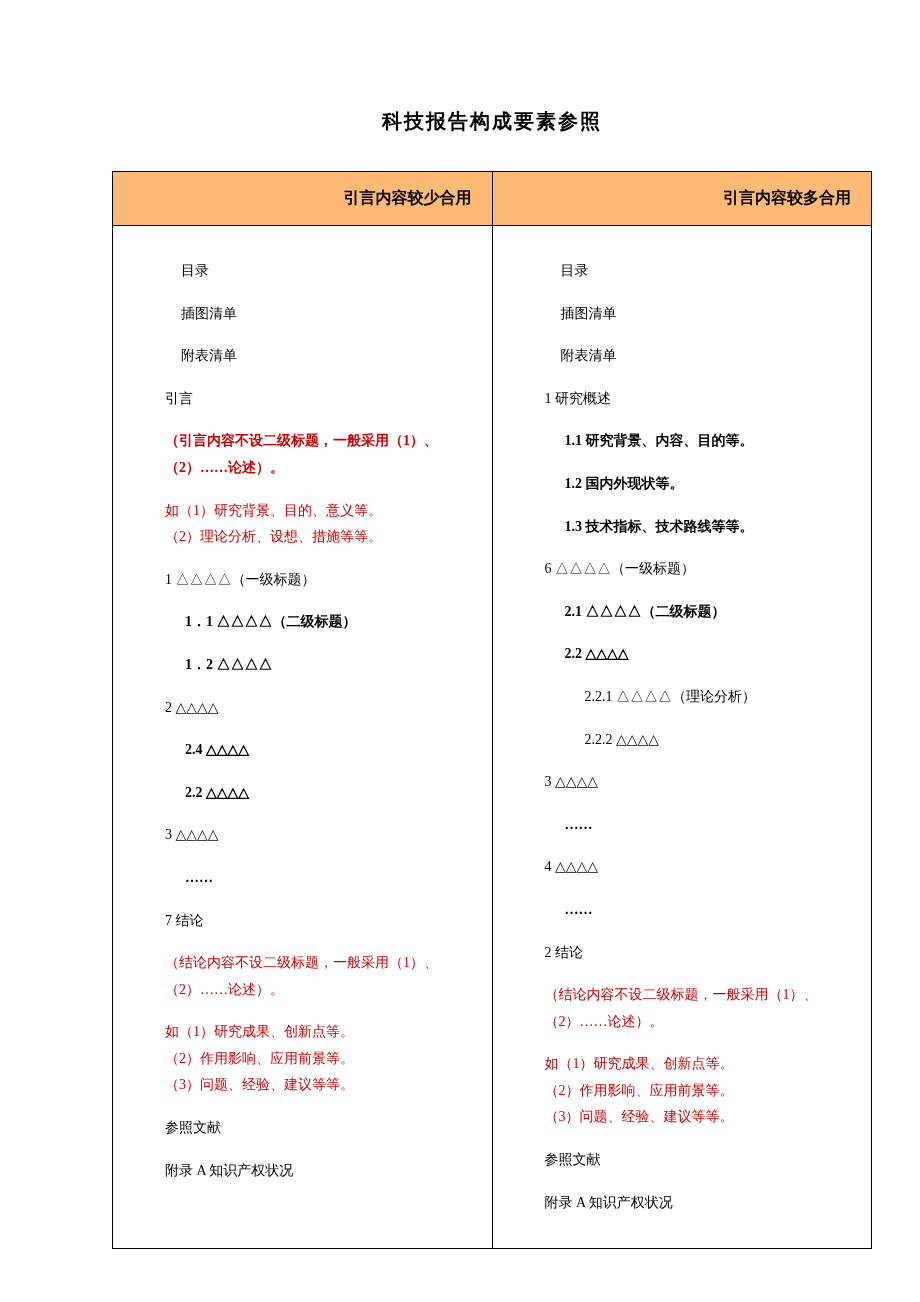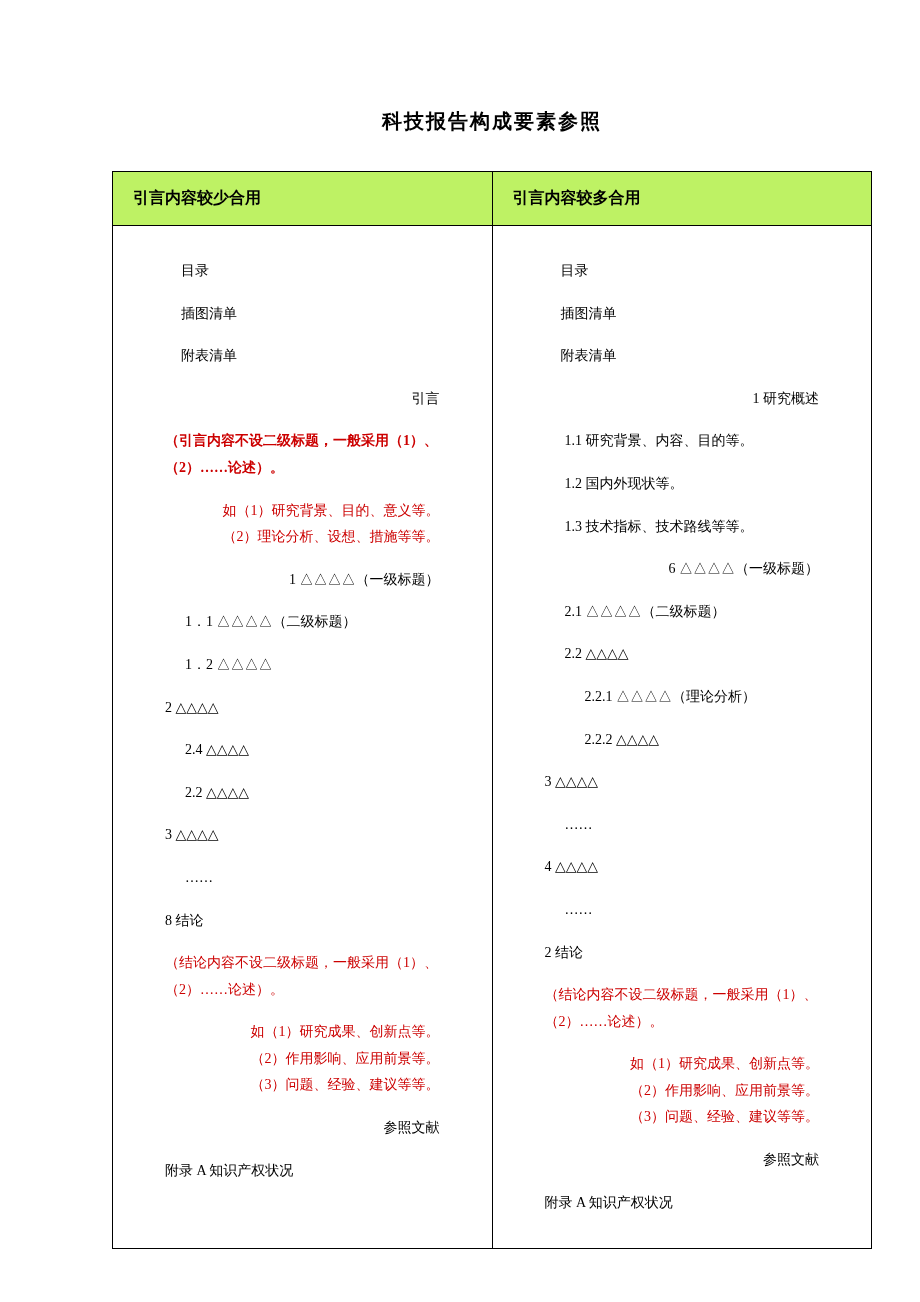--- a/index.html
+++ b/index.html
@@ -37,47 +37,47 @@
 
     .main-table th,
     .main-table td {
       border: 1.5px solid #000;
       padding: 16px 20px;
       vertical-align: top;
       width: 50%;
     }
 
     .col-header {
-      text-align: left;
+      text-align: right;
       font-weight: bold;
       font-size: 16px;
-      background: #bef264;
+      background: #fdba74;
       padding: 14px 20px;
     }
 
     .cell-content {
       line-height: 1.9;
       font-size: 14px;
     }
 
     .red-text {
       color: #cc0000;
     }
 
     .indent1 {
       padding-left: 20px;
+      font-weight: bold;
     }
 
     .indent2 {
       padding-left: 40px;
     }
 
     .section-gap {
       margin-top: 10px;
-      text-align: right;
     }
   </style>
 </head>
 <body>
 
 <div class="page-title">科技报告构成要素参照</div>
 
 <table class="main-table">
   <thead>
     <tr>
@@ -108,21 +108,21 @@
           <div class="indent1">1．2  △△△△</div>
 
           <div>2  △△△△</div>
           <div class="indent1">2.4  △△△△</div>
           <div class="indent1">2.2  △△△△</div>
 
           <div>3  △△△△</div>
 
           <div class="indent1">……</div>
 
-          <div>8  结论</div>
+          <div>7  结论</div>
           <div class="red-text" style="white-space: pre-line;">（结论内容不设二级标题，一般采用（1）、（2）……论述）。</div>
 
           <div class="section-gap red-text" style="white-space: pre-line;">如（1）研究成果、创新点等。
     （2）作用影响、应用前景等。
     （3）问题、经验、建议等等。</div>
 
           <div class="section-gap">参照文献</div>
           <div>附录 A  知识产权状况</div>
         </div>
       </td>

